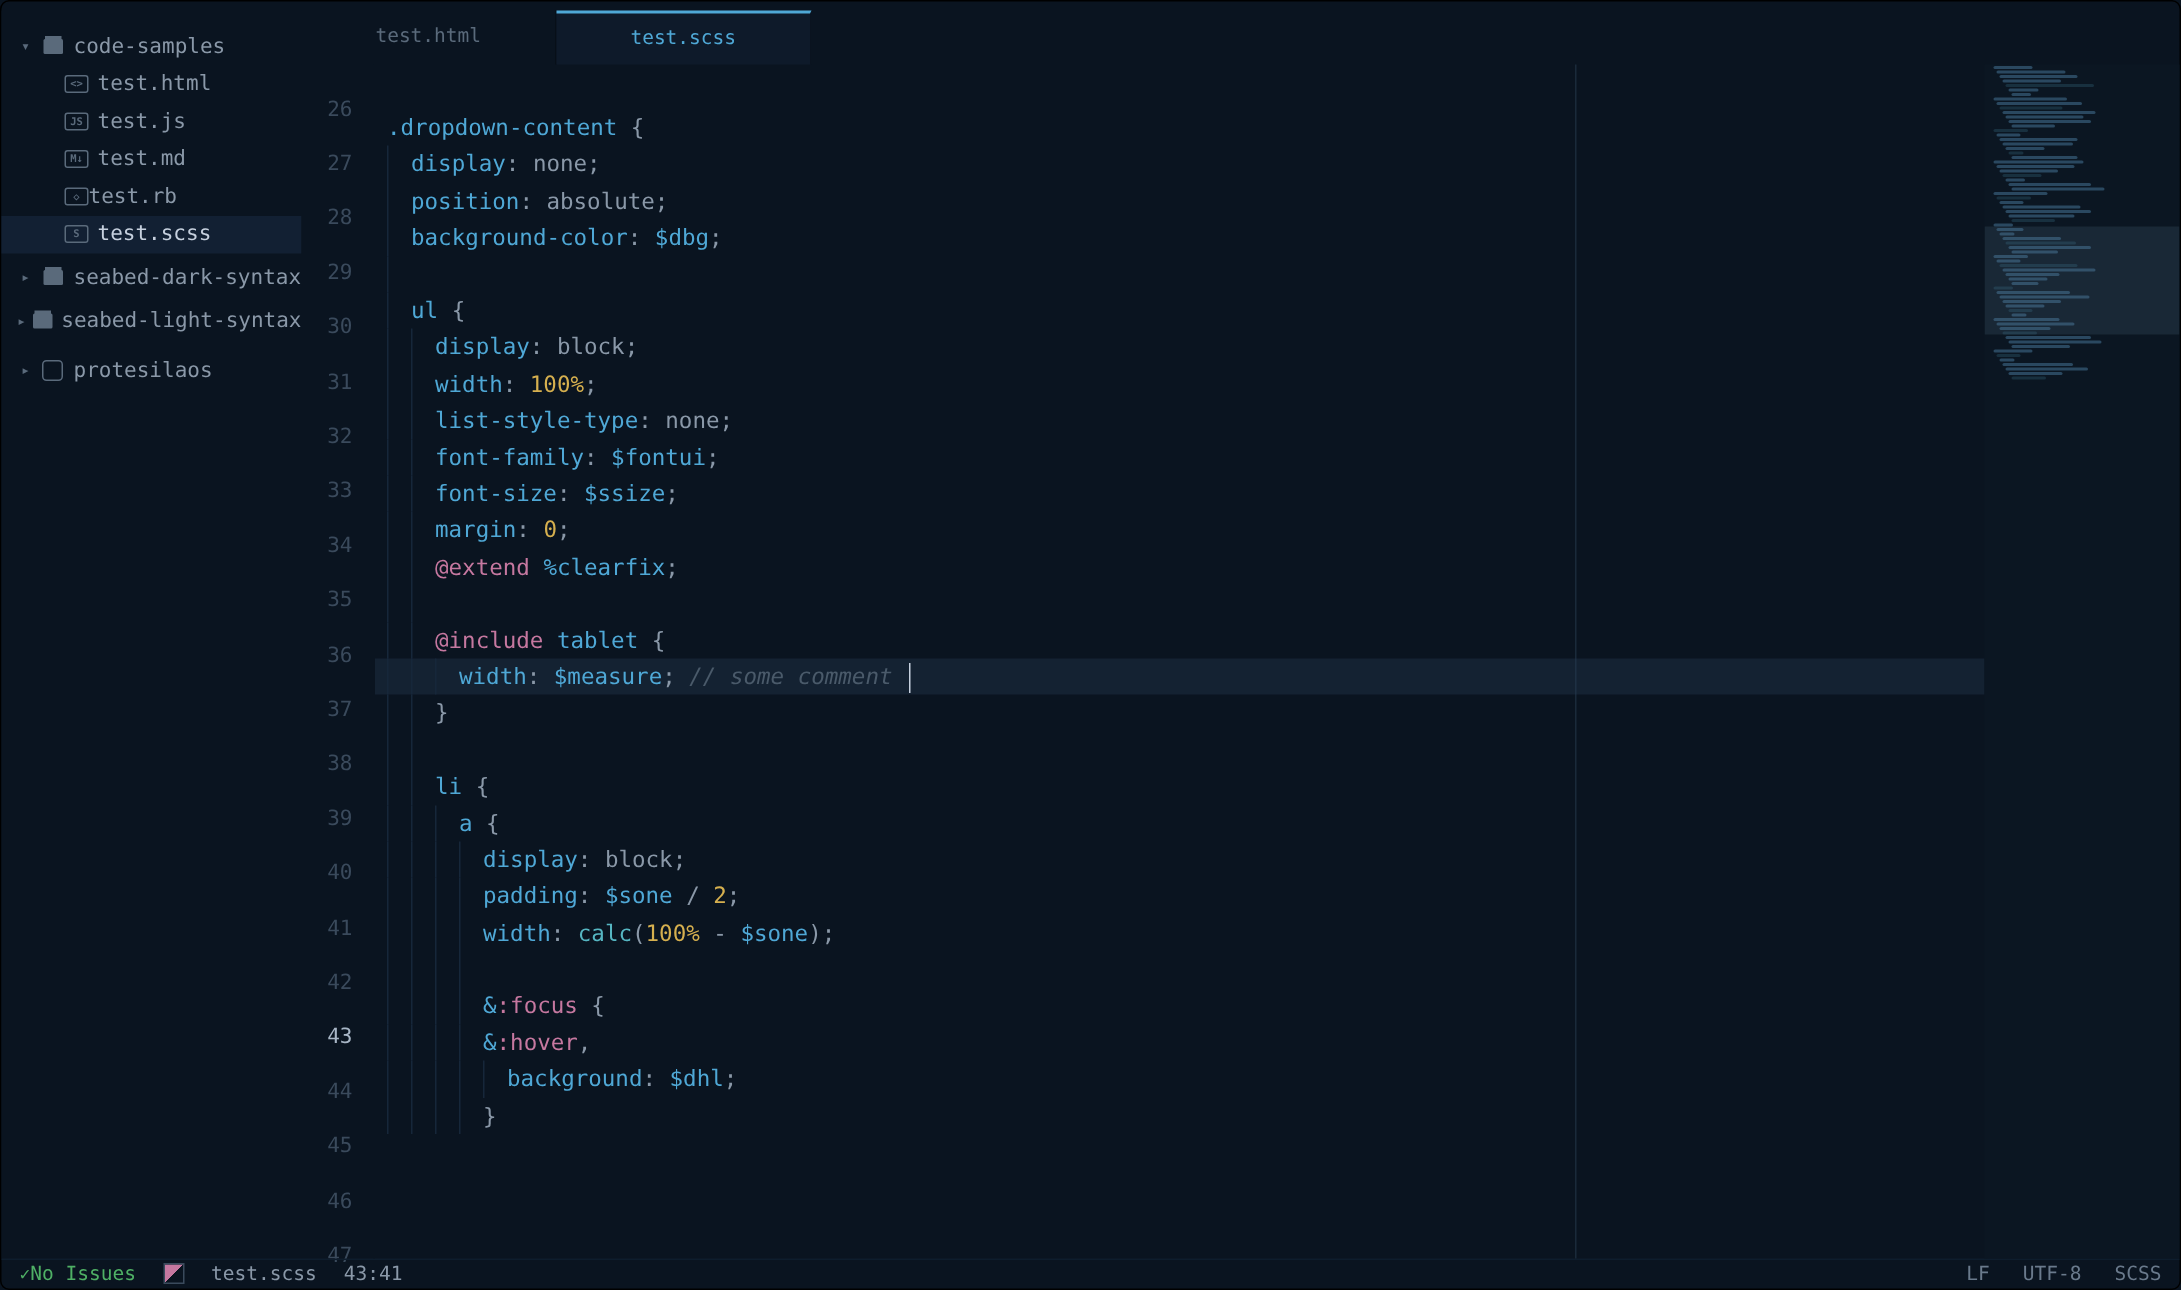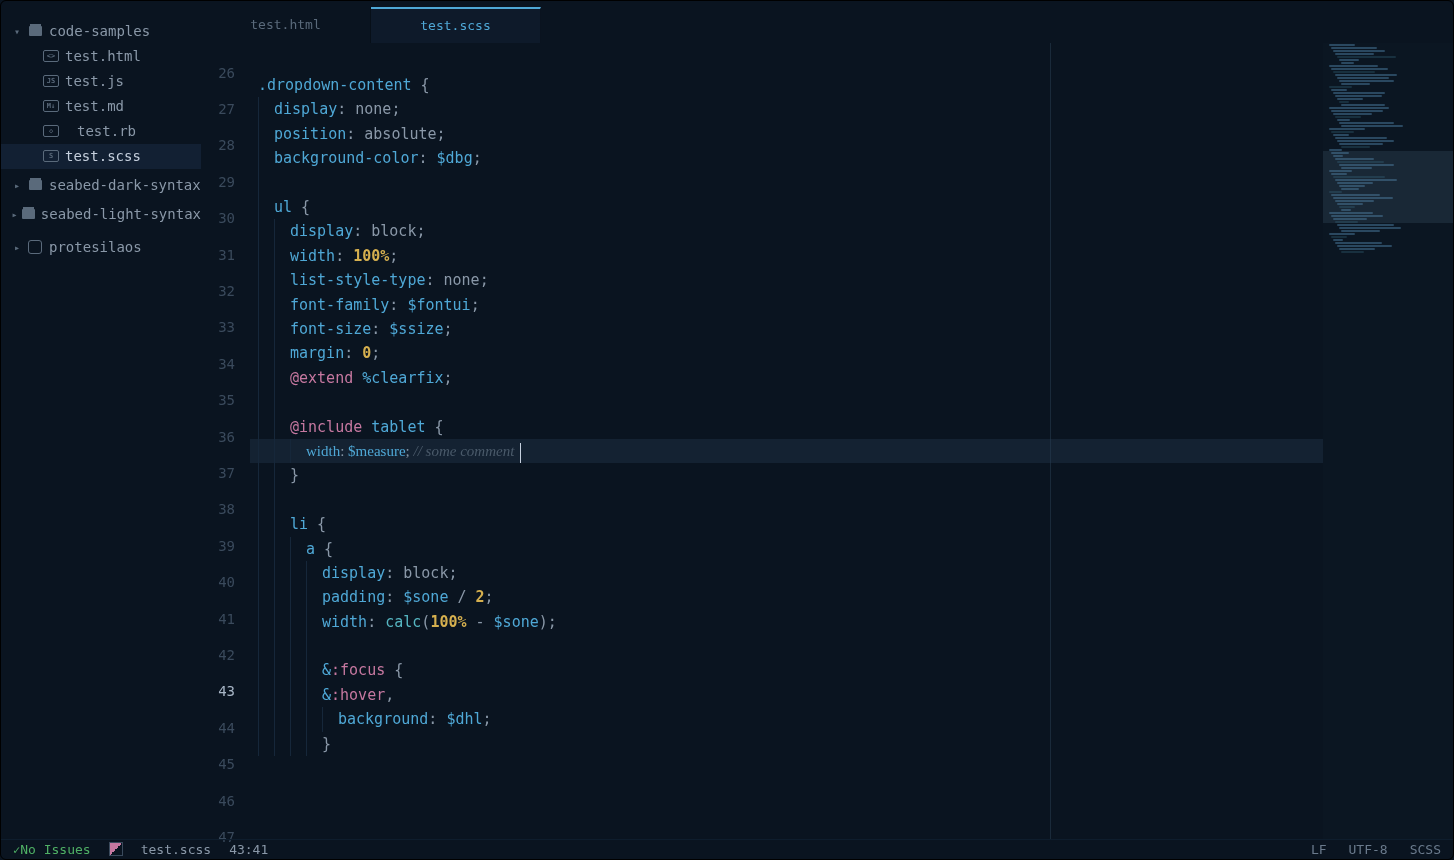--- a/index.html
+++ b/index.html
@@ -155,35 +155,34 @@
   .code-line {
     height:24.4px;
     line-height:24.4px;
     font-size:15px;
     white-space:pre;
     padding-left: 8px;
     position:relative;
   }
   .code-line.current-line {
     background: rgba(40,60,85,0.35);
-    font-family: Liberation Serif, serif;
   }
   .indent-guide {
     display:inline-block;
     width:16px;
     border-left:1px solid #16273a;
     height:24.4px;
     vertical-align:top;
   }
   
   .tok-selector { color:#4fa8d6; }      
   .tok-prop    { color:#4fa8d6; }
   .tok-punc    { color:#8a98a8; }
   .tok-value   { color:#8a98a8; }
-  .tok-num     { color:#d6b04f;font-weight:bold; }       
+  .tok-num     { color:#d6b04f; }       
   .tok-keyword { color:#c678a0; }       
   .tok-pseudo  { color:#c678a0; }
   .tok-var     { color:#4fa8d6; }
   .tok-comment { color:#4a5a6a; font-style:italic; }
   .tok-func    { color:#56b6c2; }       
   .cursor-caret {
     display:inline-block;
     width:1px;height:20px;
     background:#c6d0de;
     vertical-align:middle;
@@ -260,21 +259,21 @@
           <div class="tree-row file">
             <span class="file-badge">JS</span>
             <span class="tree-label" style="margin-left:6px">test.js</span>
           </div>
           <div class="tree-row file">
             <span class="file-badge">M↓</span>
             <span class="tree-label" style="margin-left:6px">test.md</span>
           </div>
           <div class="tree-row file">
             <span class="file-badge">◇</span>
-            <span class="tree-label" style="margin-left:18px">test.rb</span>
+            <span class="tree-label" style="margin-left:0">test.rb</span>
           </div>
           <div class="tree-row file active">
             <span class="file-badge">S</span>
             <span class="tree-label" style="margin-left:6px">test.scss</span>
           </div>
         </div>
       <div id="tree-folders">
           <div class="tree-row" style="margin-top: 4px;">
             <span class="tree-chevron">▸</span>
             <span class="tree-icon folder-icon"></span>

